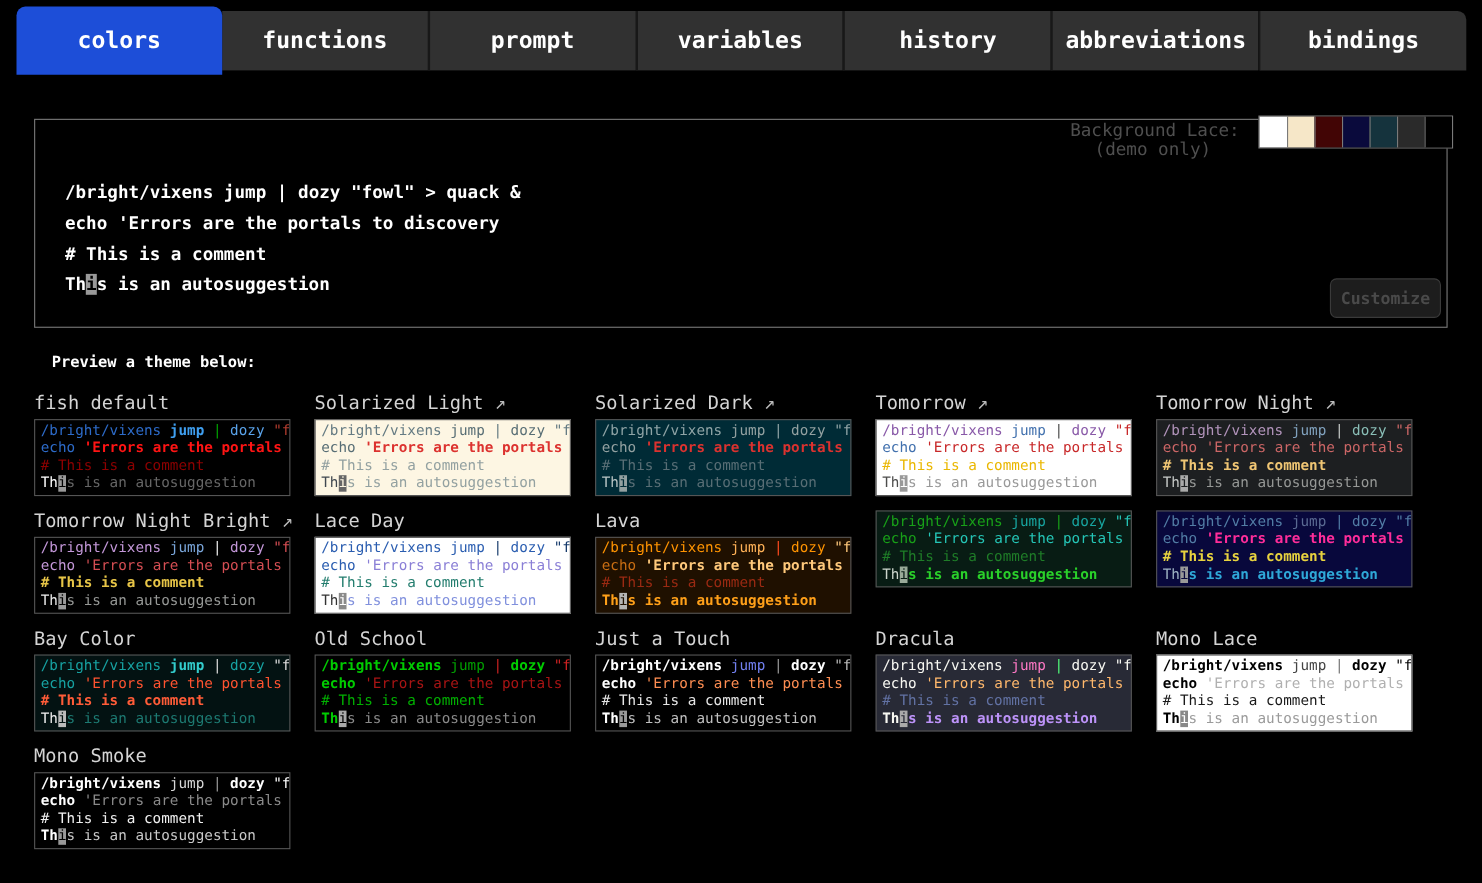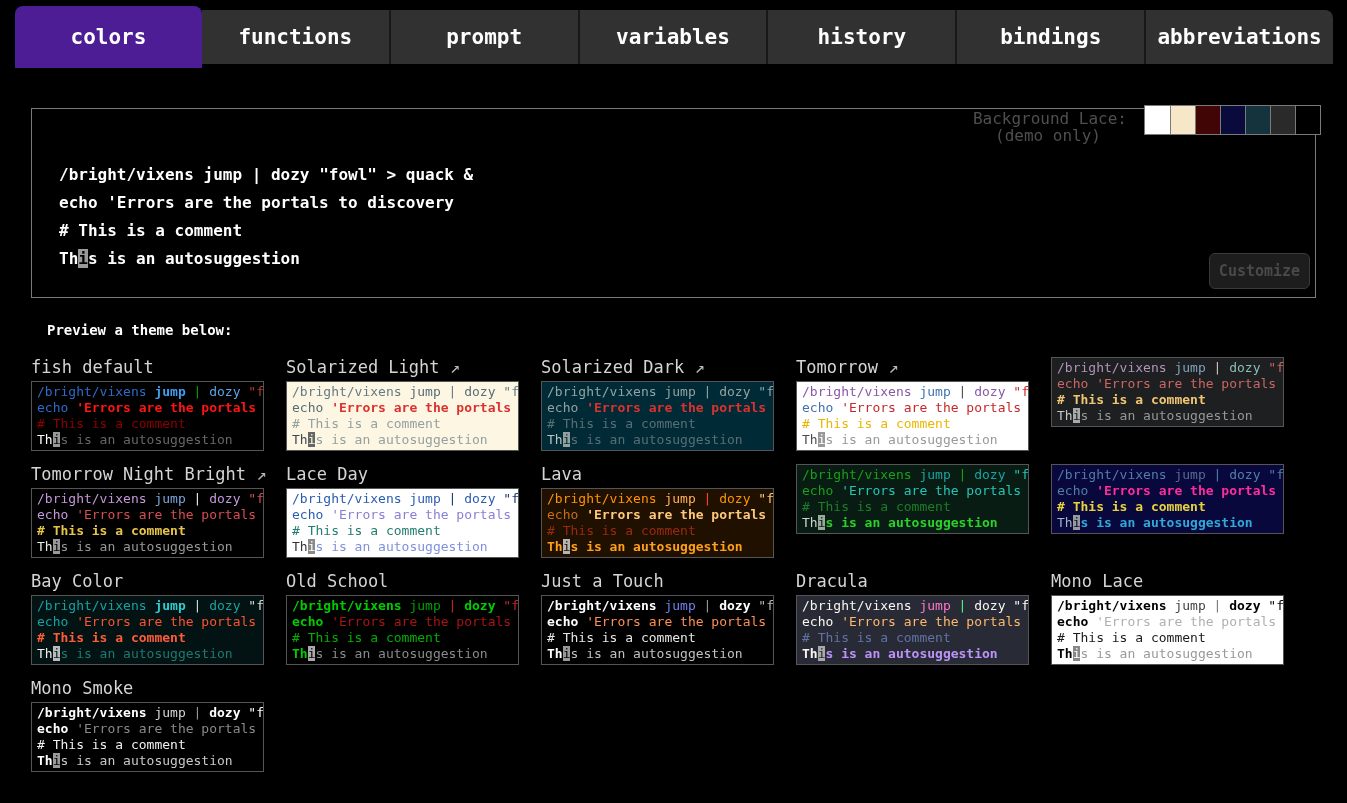--- a/index.html
+++ b/index.html
@@ -11,21 +11,21 @@
   
   .tabbar { position:absolute; left:15px; top:10px; width:1318px; height:54px; display:flex; }
   .tab {
     flex:1; background:#313131; color:#fff; font-size:21px; font-weight:bold;
     display:flex; align-items:center; justify-content:center;
     border-left:2px solid #181818; cursor:pointer; height:54px;
   }
   .tab:first-child { border-left:none; border-radius:8px 0 0 0; }
   .tab:last-child { border-radius:0 8px 0 0; }
   .tab.active {
-    background:#4c1d95; border-radius:8px 8px 0 0; margin-top:-4px; height:62px;
+    background:#1d4ed8; border-radius:8px 8px 0 0; margin-top:-4px; height:62px;
     border-left:none; z-index:2;
   }
   .tab.active + .tab { border-left:none; }
   
   .termbox {
     position:absolute; left:31px; top:108px; width:1285px; height:190px;
     border:1px solid #7a7a7a; background:#000;
   }
   .bglabel {
     position:absolute; top:1px; right:188px; color:#4f4f4f;
@@ -58,22 +58,22 @@
 </style>
 </head>
 <body>
 
 <div class="tabbar">
     <div class="tab active">colors</div>
     <div class="tab">functions</div>
     <div class="tab">prompt</div>
     <div class="tab">variables</div>
     <div class="tab">history</div>
+    <div class="tab">abbreviations</div>
     <div class="tab">bindings</div>
-    <div class="tab">abbreviations</div>
   </div>
 
 <div class="termbox">
   <div class="bglabel">
     <div>Background Lace:</div>
     <div class="note">(demo only)</div>
   </div>
   <div class="swatches">
       <div class="swatch" style="background: rgb(255, 255, 255);"></div>
       <div class="swatch" style="background: rgb(246, 231, 200);"></div>
@@ -104,20 +104,21 @@
     </div>
     <div class="theme">
       <div class="tname">Solarized Dark<span class="arrow"> ↗</span></div>
       <div class="tsample" style="background: rgb(0, 43, 54);"><div class="l"><span style="color: rgb(143, 164, 166);">/bright/vixens</span><span style="color: rgb(143, 164, 166);"> </span><span style="color: rgb(147, 161, 161);">jump</span><span style="color: rgb(147, 161, 161);"> </span><span style="color: rgb(143, 164, 166);">|</span><span style="color: rgb(143, 164, 166);"> </span><span style="color: rgb(147, 161, 161);">dozy</span><span style="color: rgb(147, 161, 161);"> </span><span style="color: rgb(143, 164, 166);">"fowl" &gt; quack &amp;</span></div><div class="l"><span style="color: rgb(147, 161, 161);">echo</span><span style="color: rgb(147, 161, 161);"> </span><span style="color: rgb(220, 50, 47); font-weight: bold;">'Errors are the portals to discovery</span></div><div class="l"><span style="color: rgb(88, 110, 117);"># This is a comment</span></div><div class="l"><span style="color: rgb(184, 196, 196);">Th</span><span style="color: rgb(0, 43, 54); background: rgb(147, 161, 161);">i</span><span style="color: rgb(88, 110, 117);">s is an autosuggestion</span></div></div>
     </div>
     <div class="theme">
       <div class="tname">Tomorrow<span class="arrow"> ↗</span></div>
       <div class="tsample" style="background: rgb(255, 255, 255);"><div class="l"><span style="color: rgb(137, 89, 168);">/bright/vixens</span><span style="color: rgb(137, 89, 168);"> </span><span style="color: rgb(66, 113, 174);">jump</span><span style="color: rgb(66, 113, 174);"> </span><span style="color: rgb(77, 77, 76);">|</span><span style="color: rgb(77, 77, 76);"> </span><span style="color: rgb(137, 89, 168);">dozy</span><span style="color: rgb(137, 89, 168);"> </span><span style="color: rgb(200, 40, 41);">"fowl" &gt; quack &amp;</span></div><div class="l"><span style="color: rgb(66, 113, 174);">echo</span><span style="color: rgb(66, 113, 174);"> </span><span style="color: rgb(200, 40, 41);">'Errors are the portals to discovery</span></div><div class="l"><span style="color: rgb(234, 183, 0);"># This is a comment</span></div><div class="l"><span style="color: rgb(77, 77, 76);">Th</span><span style="color: rgb(255, 255, 255); background: rgb(153, 153, 153);">i</span><span style="color: rgb(153, 153, 153);">s is an autosuggestion</span></div></div>
     </div>
     <div class="theme">
+      <div class="tname">Tomorrow Night<span class="arrow"> ↗</span></div>
       <div class="tsample" style="background: rgb(29, 31, 33);"><div class="l"><span style="color: rgb(178, 148, 187);">/bright/vixens</span><span style="color: rgb(178, 148, 187);"> </span><span style="color: rgb(129, 162, 190);">jump</span><span style="color: rgb(129, 162, 190);"> </span><span style="color: rgb(197, 200, 198);">|</span><span style="color: rgb(197, 200, 198);"> </span><span style="color: rgb(138, 190, 183);">dozy</span><span style="color: rgb(138, 190, 183);"> </span><span style="color: rgb(204, 102, 102);">"fowl" &gt; quack &amp;</span></div><div class="l"><span style="color: rgb(204, 102, 102);">echo</span><span style="color: rgb(204, 102, 102);"> </span><span style="color: rgb(204, 102, 102);">'Errors are the portals to discovery</span></div><div class="l"><span style="color: rgb(240, 198, 116); font-weight: bold;"># This is a comment</span></div><div class="l"><span style="color: rgb(197, 200, 198);">Th</span><span style="color: rgb(29, 31, 33); background: rgb(170, 170, 170);">i</span><span style="color: rgb(150, 152, 150);">s is an autosuggestion</span></div></div>
     </div>
     <div class="theme">
       <div class="tname">Tomorrow Night Bright<span class="arrow"> ↗</span></div>
       <div class="tsample" style="background: rgb(0, 0, 0);"><div class="l"><span style="color: rgb(195, 151, 216);">/bright/vixens</span><span style="color: rgb(195, 151, 216);"> </span><span style="color: rgb(122, 166, 218);">jump</span><span style="color: rgb(122, 166, 218);"> </span><span style="color: rgb(234, 234, 234);">|</span><span style="color: rgb(234, 234, 234);"> </span><span style="color: rgb(195, 151, 216);">dozy</span><span style="color: rgb(195, 151, 216);"> </span><span style="color: rgb(213, 78, 83);">"fowl" &gt; quack &amp;</span></div><div class="l"><span style="color: rgb(195, 151, 216);">echo</span><span style="color: rgb(195, 151, 216);"> </span><span style="color: rgb(213, 78, 83);">'Errors are the portals to discovery</span></div><div class="l"><span style="color: rgb(231, 197, 71); font-weight: bold;"># This is a comment</span></div><div class="l"><span style="color: rgb(234, 234, 234);">Th</span><span style="color: rgb(0, 0, 0); background: rgb(153, 153, 153);">i</span><span style="color: rgb(150, 152, 150);">s is an autosuggestion</span></div></div>
     </div>
     <div class="theme">
       <div class="tname">Lace Day</div>
       <div class="tsample" style="background: rgb(255, 255, 255);"><div class="l"><span style="color: rgb(42, 93, 176);">/bright/vixens</span><span style="color: rgb(42, 93, 176);"> </span><span style="color: rgb(42, 93, 176);">jump</span><span style="color: rgb(42, 93, 176);"> </span><span style="color: rgb(22, 58, 107);">|</span><span style="color: rgb(22, 58, 107);"> </span><span style="color: rgb(42, 93, 176);">dozy</span><span style="color: rgb(42, 93, 176);"> </span><span style="color: rgb(22, 58, 107);">"fowl" &gt; quack &amp;</span></div><div class="l"><span style="color: rgb(42, 93, 176);">echo</span><span style="color: rgb(42, 93, 176);"> </span><span style="color: rgb(138, 127, 214);">'Errors are the portals to discovery</span></div><div class="l"><span style="color: rgb(35, 125, 110);"># This is a comment</span></div><div class="l"><span style="color: rgb(51, 51, 51);">Th</span><span style="color: rgb(255, 255, 255); background: rgb(138, 138, 138);">i</span><span style="color: rgb(128, 144, 221);">s is an autosuggestion</span></div></div>
     </div>

